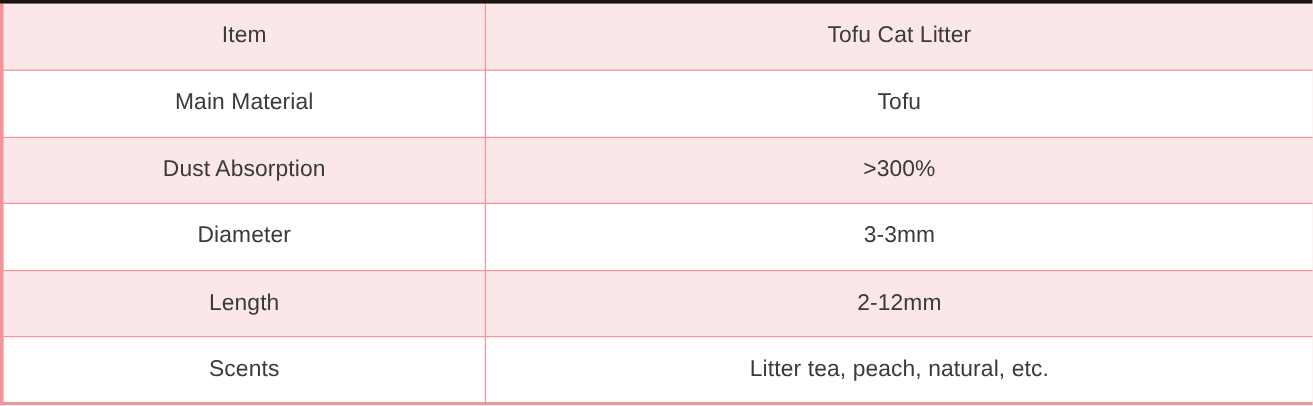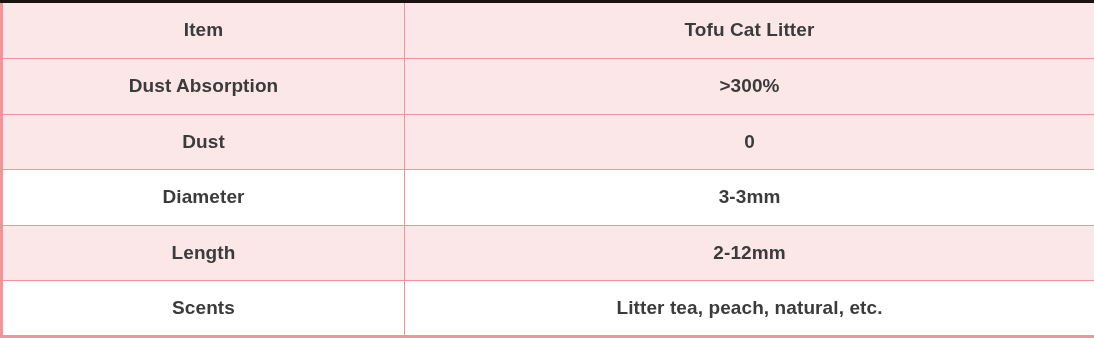--- a/index.html
+++ b/index.html
@@ -47,21 +47,21 @@
   table.spec-table col.col-value { width: 691px; }
 
   table.spec-table tr { height: 41.5px; }
 
   table.spec-table td {
     border: 1px solid #f2949a;
     text-align: center;
     vertical-align: middle;
     color: #3b3b3b;
     font-size: 19px;
-    font-weight: 700;
+    font-weight: 400;
     letter-spacing: 0.1px;
     padding: 4px 8px;
     line-height: 1.2;
     white-space: nowrap;
     overflow: hidden;
   }
   table.spec-table tr.row-shaded td {
     background: #fbe7e7;
   }
   table.spec-table tr.row-plain td {
@@ -83,27 +83,27 @@
   <table class="spec-table">
     <colgroup>
       <col class="col-label">
       <col class="col-value">
     </colgroup>
     <tbody>
       <tr class="row-shaded">
         <td class="cell-label">Item</td>
         <td class="cell-value">Tofu Cat Litter</td>
       </tr>
+      <tr class="row-plain">
+        <td class="cell-label">Main Material</td>
+        <td class="cell-value">Tofu</td>
+      </tr>
       <tr class="row-shaded">
         <td class="cell-label">Dust Absorption</td>
         <td class="cell-value">&gt;300%</td>
-      </tr>
-      <tr class="row-shaded">
-        <td class="cell-label">Dust</td>
-        <td class="cell-value">0</td>
       </tr>
       <tr class="row-plain">
         <td class="cell-label">Diameter</td>
         <td class="cell-value">3-3mm</td>
       </tr>
       <tr class="row-shaded">
         <td class="cell-label">Length</td>
         <td class="cell-value">2-12mm</td>
       </tr>
       <tr class="row-plain">

